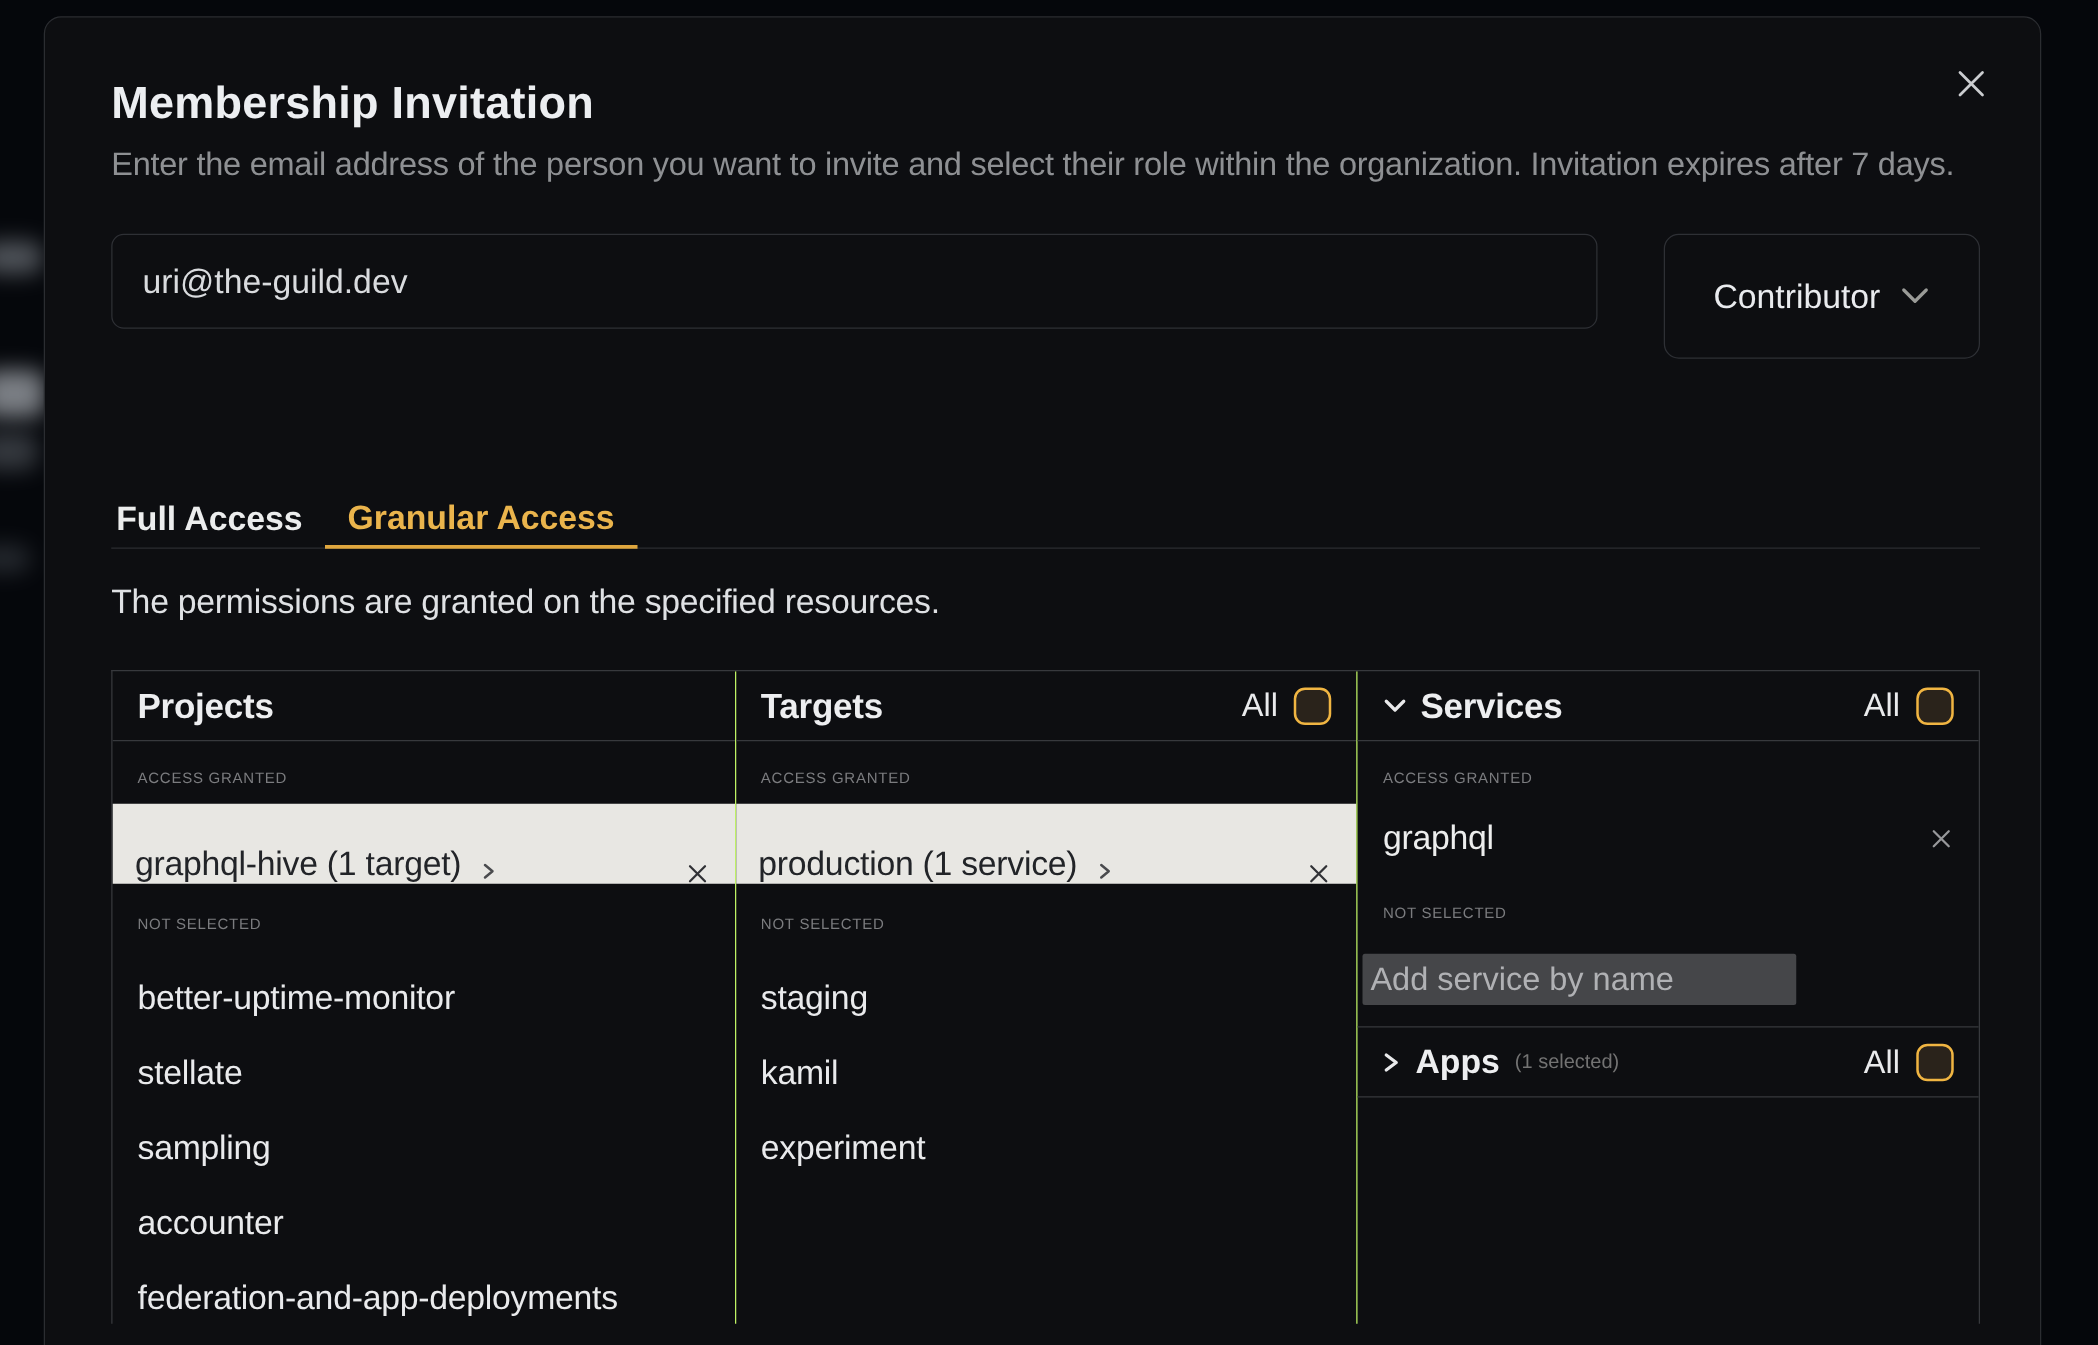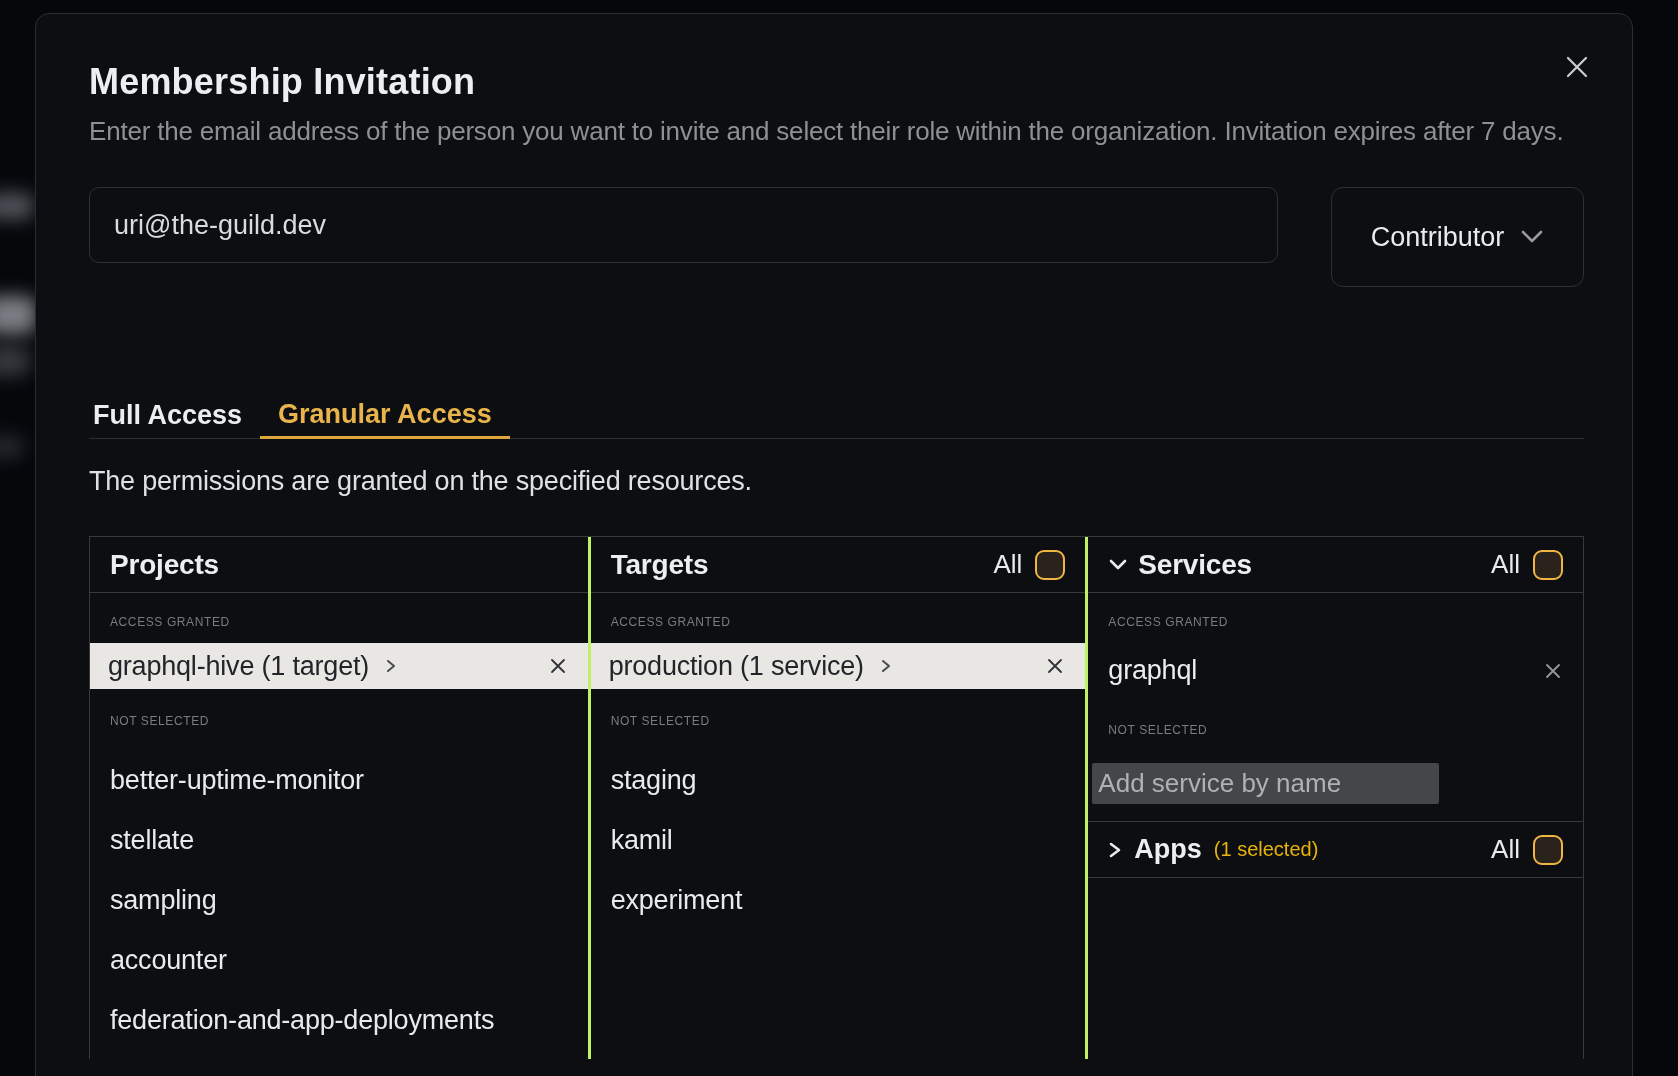--- a/index.html
+++ b/index.html
@@ -58,21 +58,21 @@
   .tab.active{color:#eab44c;border-bottom:3px solid #dfa63e;}
 
   .note{margin:27px 0 0 0;font-size:27px;color:#dfe1e4;letter-spacing:-.2px;}
 
   .resource-table{
     margin-top:39px;height:522px;overflow:hidden;
     display:grid;grid-template-columns:1fr 1fr 1fr;
     border:1px solid #37393d;border-bottom:none;
   }
   .col{min-width:0;box-sizing:border-box;}
-  .col + .col{border-left:3px solid #bef264;}
+  .col + .col{border-left:1px solid #bef264;}
 
   .col-header{
     height:56px;box-sizing:border-box;border-bottom:1px solid #37393d;
     display:flex;align-items:center;padding:0 20px;gap:10px;
   }
   .col-title{font-size:28px;font-weight:700;color:#edeef0;letter-spacing:-.2px;}
   .spacer{flex:1;}
   .all-wrap{display:flex;align-items:center;gap:13px;}
   .all-label{font-size:26px;color:#e9eaec;}
   .checkbox{
@@ -80,21 +80,21 @@
     border-radius:9px;background:#2a231b;cursor:pointer;
   }
 
   .sec-label{
     padding:22px 20px 14px 20px;font-size:12px;letter-spacing:.6px;
     color:#7b7c7f;font-weight:500;
   }
   .sec-label.ns{padding:25px 20px 22px 20px;}
 
   .sel-row{
-    height:46px;background:#e8e7e3;display:flex;align-items:center;
+    height:64px;background:#e8e7e3;display:flex;align-items:flex-end;
     padding:0 22px 0 18px;cursor:pointer;
   }
   .sel-name{font-size:27px;color:#222428;letter-spacing:-.2px;}
   .sel-chev{margin-left:15px;display:flex;align-items:center;}
   .row-x{
     margin-left:auto;background:transparent;border:none;padding:0;cursor:pointer;
     display:flex;align-items:center;
   }
 
   .item{height:60px;display:flex;align-items:center;padding:0 20px;cursor:pointer;text-align:right;}
@@ -108,21 +108,21 @@
     background:#454649;border:none;border-radius:2px;padding:0 6px;
     font-size:26px;color:#d7d8da;font-family:"Liberation Sans", sans-serif;outline:none;
   }
   .svc-input::placeholder{color:#b0b1b4;opacity:1;}
 
   .apps-row{
     height:57px;box-sizing:border-box;border-top:1px solid #37393d;border-bottom:1px solid #37393d;
     display:flex;align-items:center;padding:0 20px;gap:12px;cursor:pointer;
   }
   .apps-title{font-size:27px;font-weight:700;color:#edeef0;}
-  .apps-count{font-size:20px;color:#eab308;}
+  .apps-count{font-size:16px;color:#737373;}
   svg{display:block;}
 </style>
 </head>
 <body>
 
 <div class="bg-blob blob1"></div>
 <div class="bg-blob blob2"></div>
 <div class="bg-blob blob3"></div>
 <div class="bg-blob blob4"></div>
 

